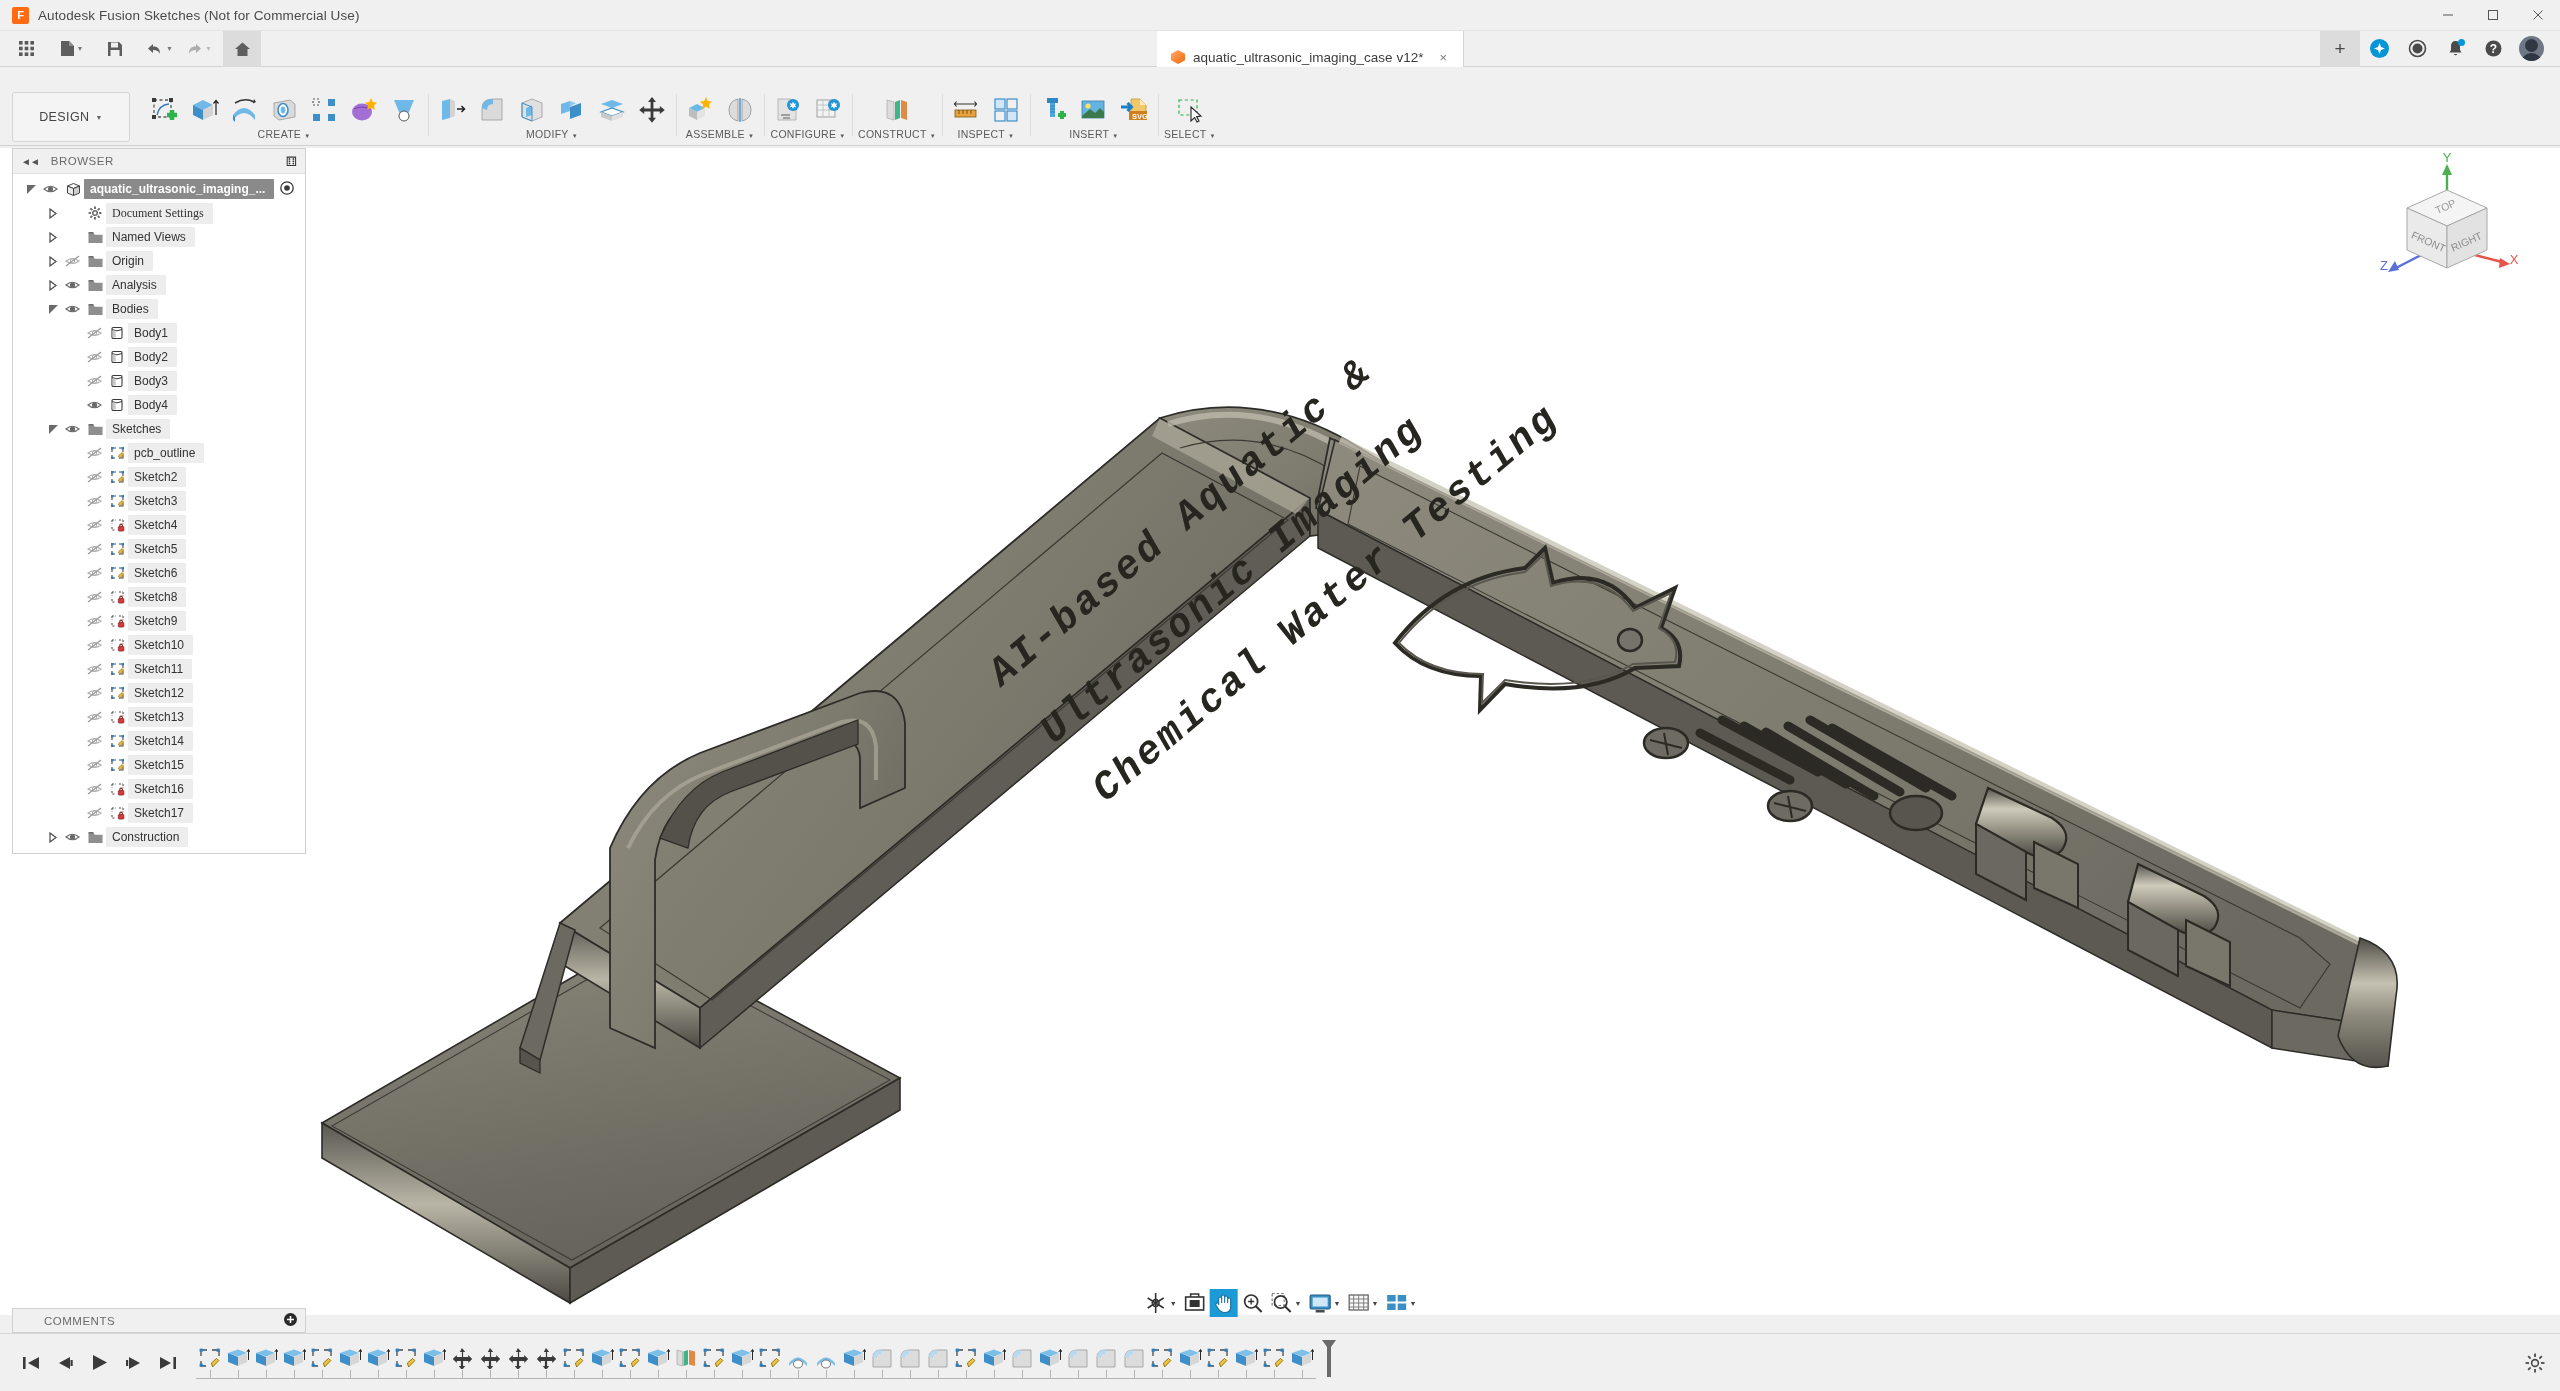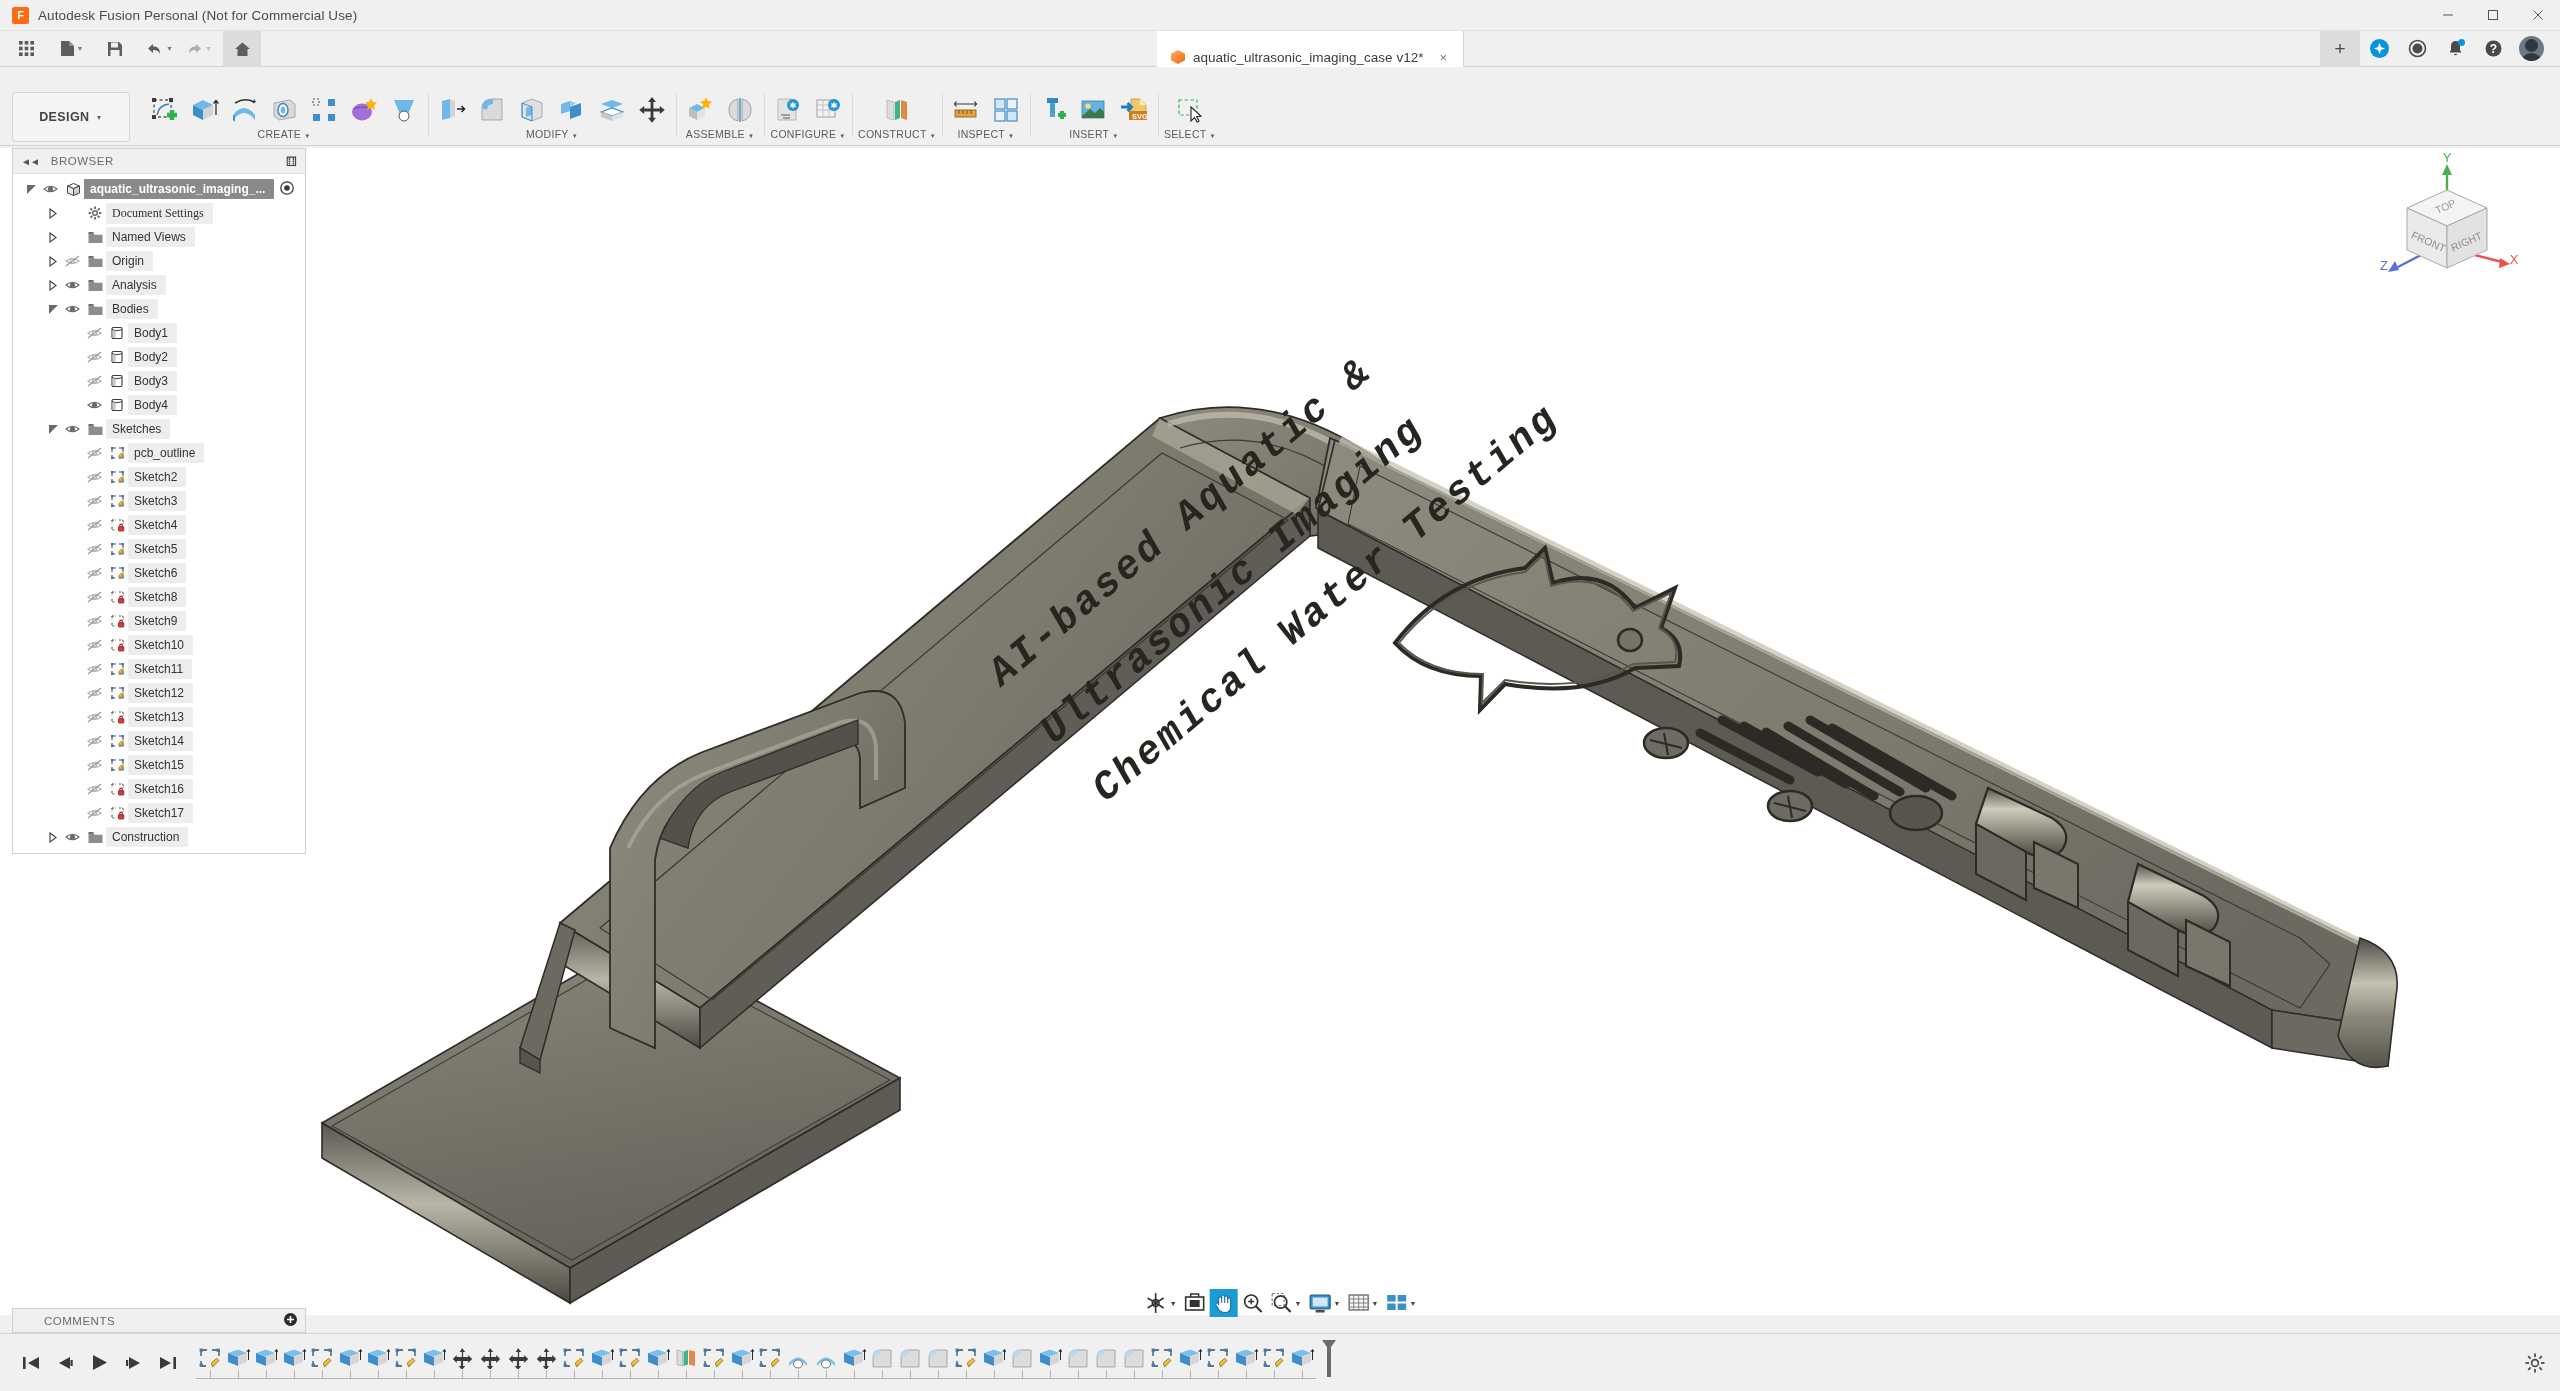--- a/index.html
+++ b/index.html
@@ -80,21 +80,21 @@
     height: 3px; background: #1b9ad6;
   }
   .ribbon {
     position: absolute; top: 90px; left: 0; width: 2560px; height: 56px;
     background: #f0f0f0; display: flex; align-items: flex-start;
     border-bottom: 1px solid #d0d0d0;
   }
   .design-box {
     width: 118px; height: 50px; margin: 2px 0 0 12px; border: 1px solid #d5d5d5;
     border-radius: 3px; background: #f4f4f4; display: flex; align-items: center;
-    justify-content: center; font-size: 12.5px; color: #444; letter-spacing: .4px; font-weight: bold;
+    justify-content: center; font-size: 12.5px; color: #444; letter-spacing: .4px;
   }
   .design-box .cr { font-size: 7px; margin-left: 6px; color: #666; }
   .panel { display: flex; flex-direction: column; align-items: center; height: 56px; position: relative; padding: 0 6px; }
   .panel + .panel::before {
     content:""; position:absolute; left:0; top:4px; bottom:10px; width:1px; background:#dcdcdc;
   }
   .panel-icons { display: flex; align-items: center; height: 40px; gap: 4px; }
   .ricon { width: 36px; height: 36px; display: flex; align-items: center; justify-content: center; }
   .panel-label { font-size: 10.5px; color: #5a5a5a; letter-spacing: .3px; margin-top: -2px; }
   .panel-label .cr { font-size: 6px; margin-left: 3px; }
@@ -158,21 +158,21 @@
   .tl-tick { position: absolute; width: 1px; height: 9px; background: #b4b4b4; bottom: 8px; }
   .tl-right { margin-left: auto; padding-right: 14px; display: flex; align-items: center; }
 </style>
 </head>
 <body>
 
 <div class="app">
 
   <div class="titlebar">
     <div class="fusion-logo">F</div>
-    <div class="title-text">Autodesk Fusion Personal (Not for Commercial Use)</div>
+    <div class="title-text">Autodesk Fusion Sketches (Not for Commercial Use)</div>
     <div class="win-controls">
       <div class="win-btn">
         <svg width="12" height="12" viewBox="0 0 12 12">
             <line x1="1" y1="6" x2="11" y2="6" stroke="#555" stroke-width="1"></line>
           </svg>
       </div>
       <div class="win-btn">
         <svg width="12" height="12" viewBox="0 0 12 12">
             <rect x="1.5" y="1.5" width="9" height="9" fill="none" stroke="#555" stroke-width="1"></rect>
           </svg>

